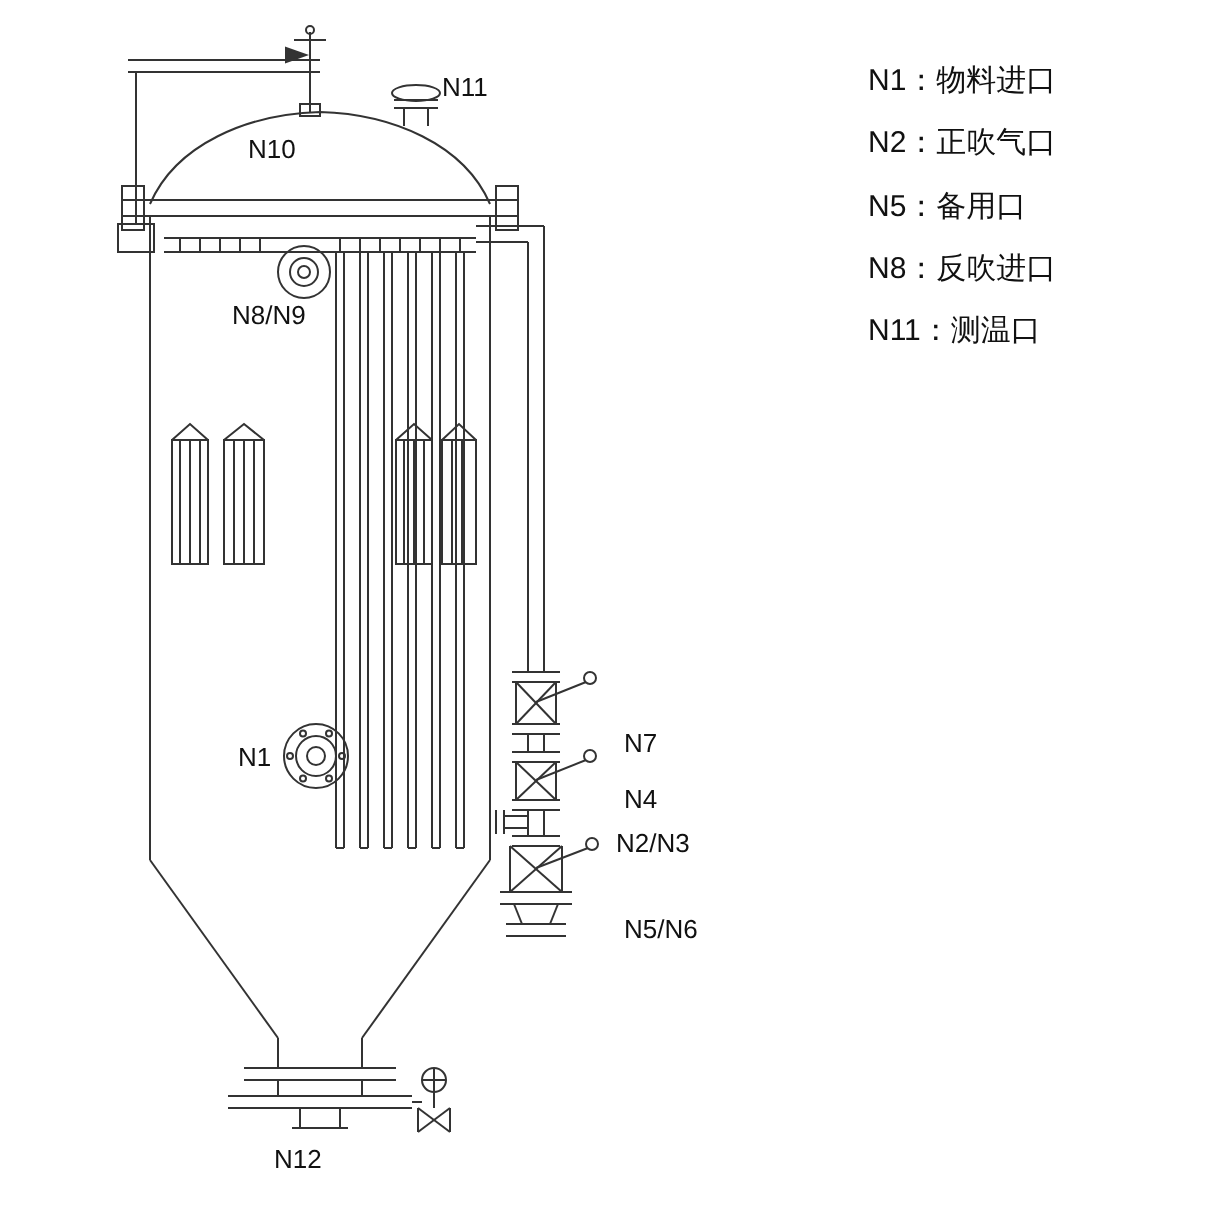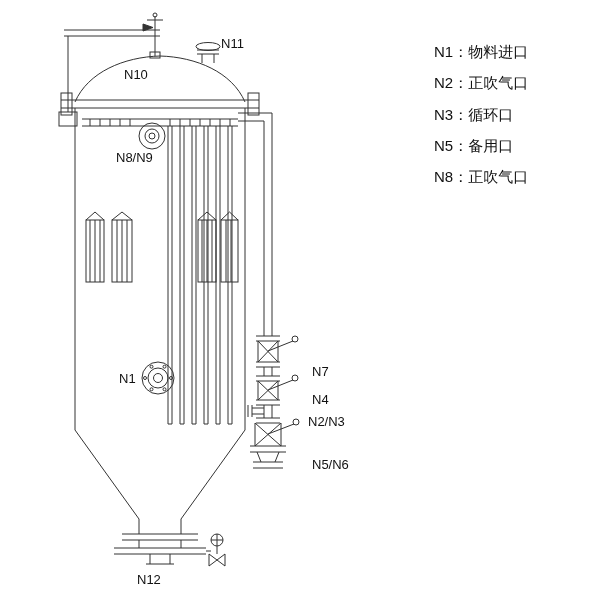--- a/index.html
+++ b/index.html
@@ -20,21 +20,21 @@
   .ln polygon { stroke: #333333; fill: #333333; stroke-width: 1; }
   svg text {
     font-family: "Liberation Sans", sans-serif;
     font-size: 13px;
     fill: #111111;
     stroke: none;
   }
   .legend {
     position: absolute;
     left: 434px;
-    top: 36px;
+    top: 25px;
   }
   .legend-row {
     font-size: 15px;
     line-height: 31.3px;
     color: #111111;
     white-space: nowrap;
   }
 </style>
 </head>
 <body>
@@ -253,18 +253,18 @@
       <text x="312" y="404">N4</text>
       <text x="308" y="426">N2/N3</text>
       <text x="312" y="469">N5/N6</text>
       <text x="137" y="584">N12</text>
     </g>
   </svg>
 
   <div class="legend">
     <div class="legend-row">N1：物料进口</div>
     <div class="legend-row">N2：正吹气口</div>
-    <div class="legend-row">N3：循环口</div>
     <div class="legend-row">N5：备用口</div>
-    <div class="legend-row">N8：正吹气口</div>
+    <div class="legend-row">N8：反吹进口</div>
+    <div class="legend-row">N11：测温口</div>
   </div>
 
 </div>
 
 </body></html>

